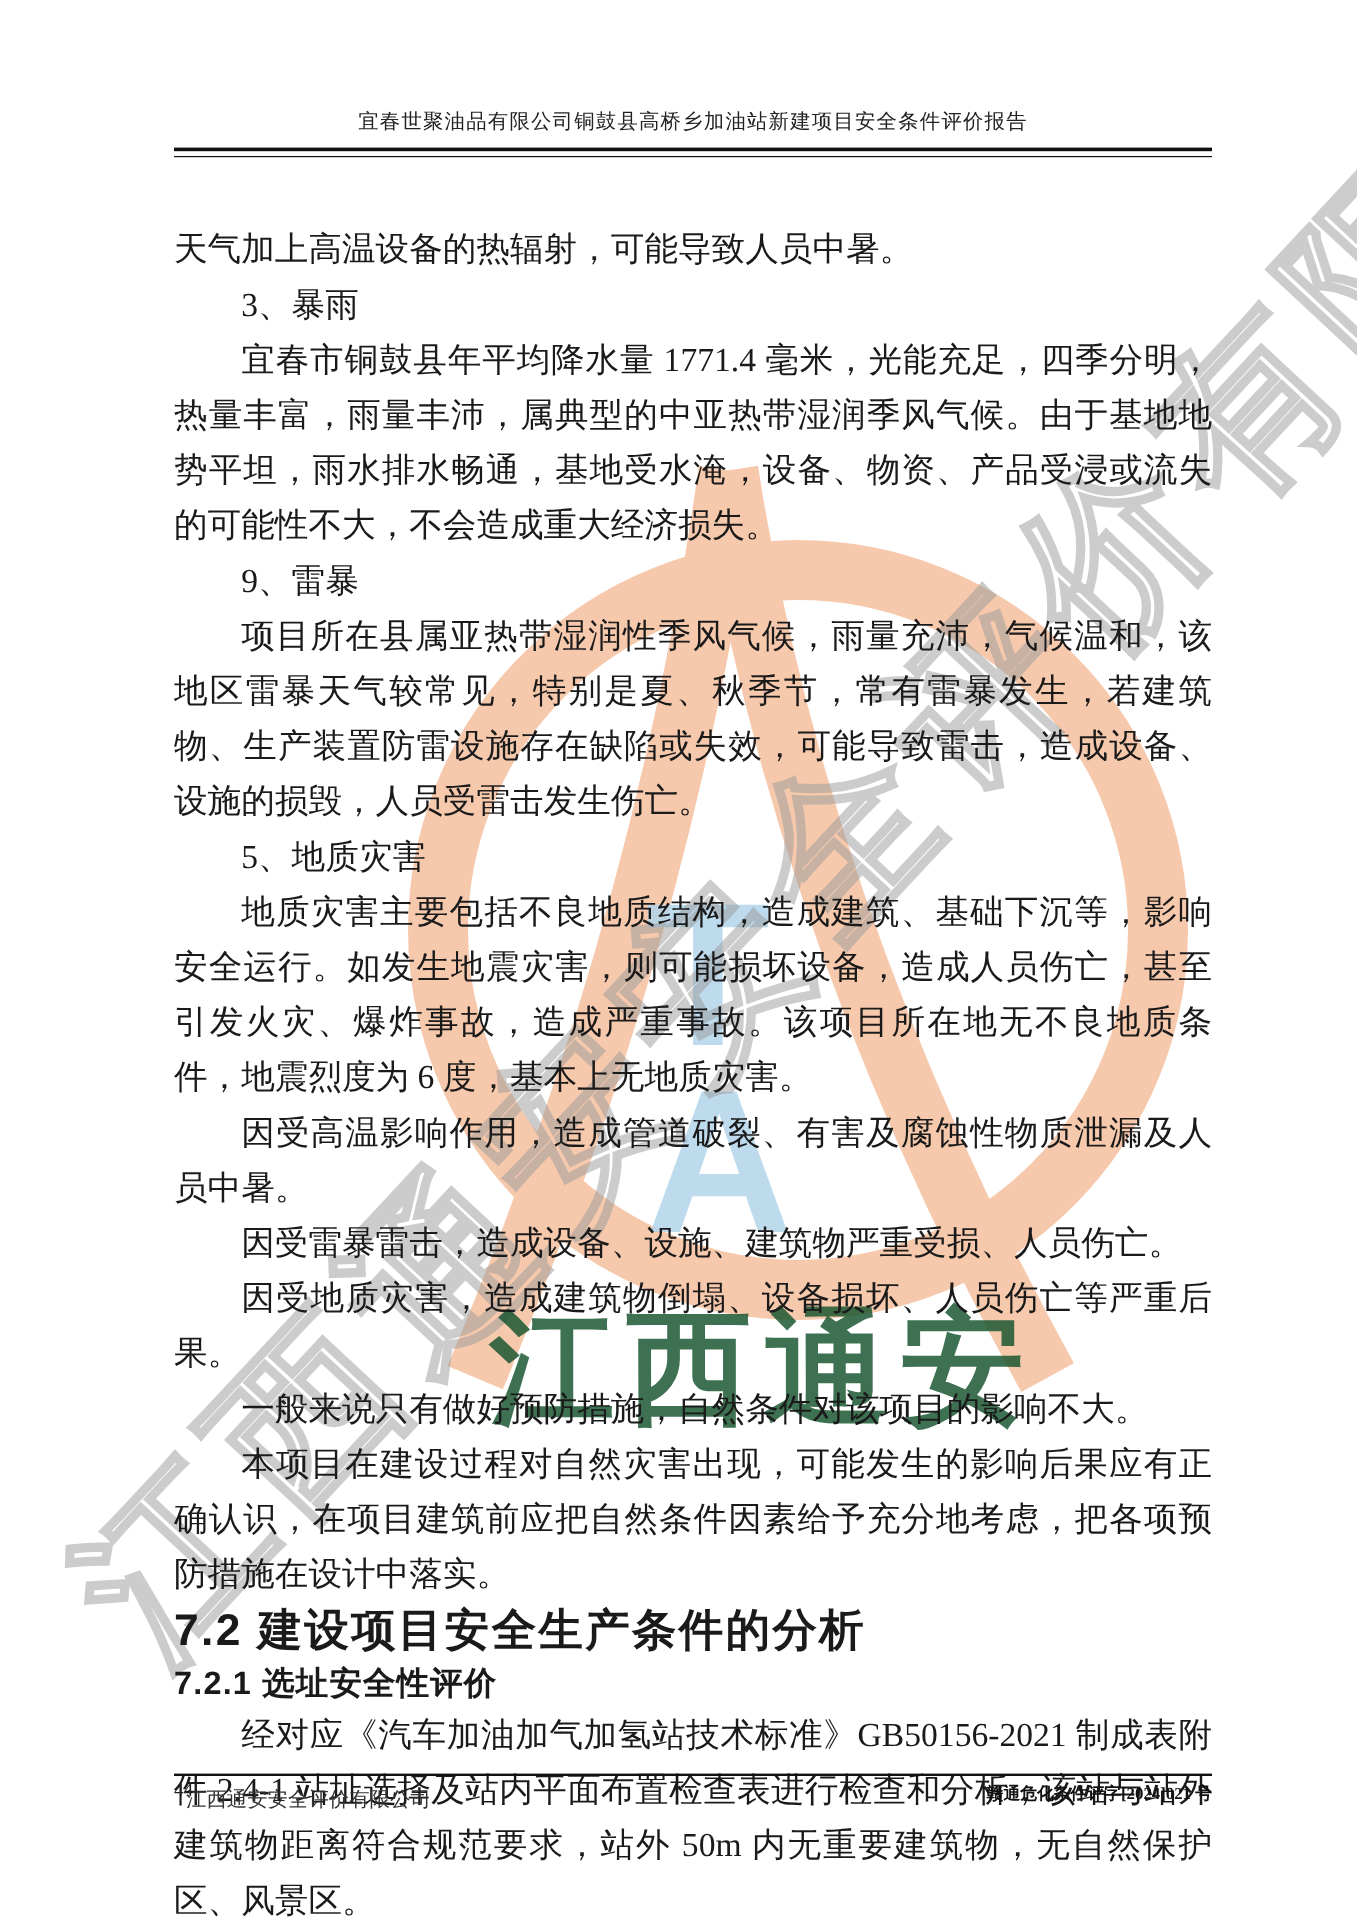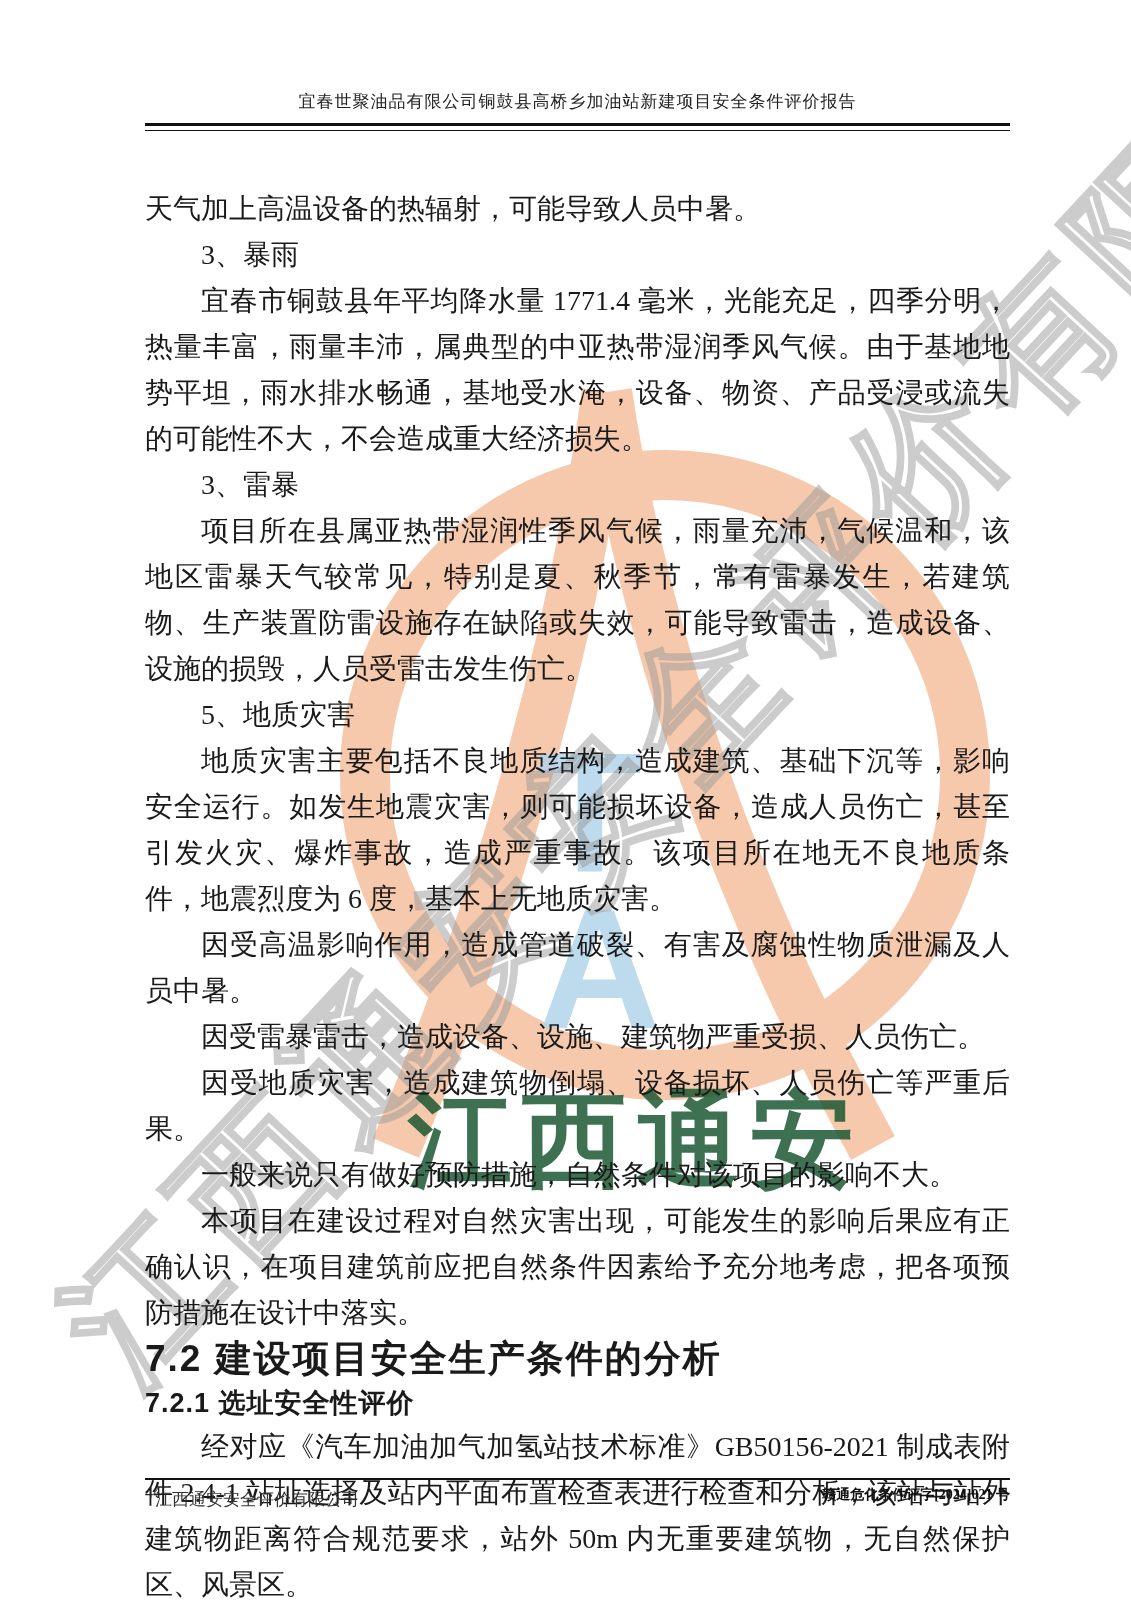--- a/index.html
+++ b/index.html
@@ -86,21 +86,21 @@
   <div class="content">
 
     <div class="header-title">宜春世聚油品有限公司铜鼓县高桥乡加油站新建项目安全条件评价报告</div>
     <div class="rule-thick"></div>
     <div class="rule-thin"></div>
 
     <div class="body-text">
       <p>天气加上高温设备的热辐射，可能导致人员中暑。</p>
       <p class="indent">3、暴雨</p>
       <p class="indent">宜春市铜鼓县年平均降水量 1771.4 毫米，光能充足，四季分明，热量丰富，雨量丰沛，属典型的中亚热带湿润季风气候。由于基地地势平坦，雨水排水畅通，基地受水淹，设备、物资、产品受浸或流失的可能性不大，不会造成重大经济损失。</p>
-      <p class="indent">3、雷暴</p>
+      <p class="indent">9、雷暴</p>
       <p class="indent">项目所在县属亚热带湿润性季风气候，雨量充沛，气候温和，该地区雷暴天气较常见，特别是夏、秋季节，常有雷暴发生，若建筑物、生产装置防雷设施存在缺陷或失效，可能导致雷击，造成设备、设施的损毁，人员受雷击发生伤亡。</p>
       <p class="indent">5、地质灾害</p>
       <p class="indent">地质灾害主要包括不良地质结构，造成建筑、基础下沉等，影响安全运行。如发生地震灾害，则可能损坏设备，造成人员伤亡，甚至引发火灾、爆炸事故，造成严重事故。该项目所在地无不良地质条件，地震烈度为 6 度，基本上无地质灾害。</p>
       <p class="indent">因受高温影响作用，造成管道破裂、有害及腐蚀性物质泄漏及人员中暑。</p>
       <p class="indent">因受雷暴雷击，造成设备、设施、建筑物严重受损、人员伤亡。</p>
       <p class="indent">因受地质灾害，造成建筑物倒塌、设备损坏、人员伤亡等严重后果。</p>
       <p class="indent">一般来说只有做好预防措施，自然条件对该项目的影响不大。</p>
       <p class="indent">本项目在建设过程对自然灾害出现，可能发生的影响后果应有正确认识，在项目建筑前应把自然条件因素给予充分地考虑，把各项预防措施在设计中落实。</p>
 
       <p class="sec-heading">7.2 建设项目安全生产条件的分析</p>

